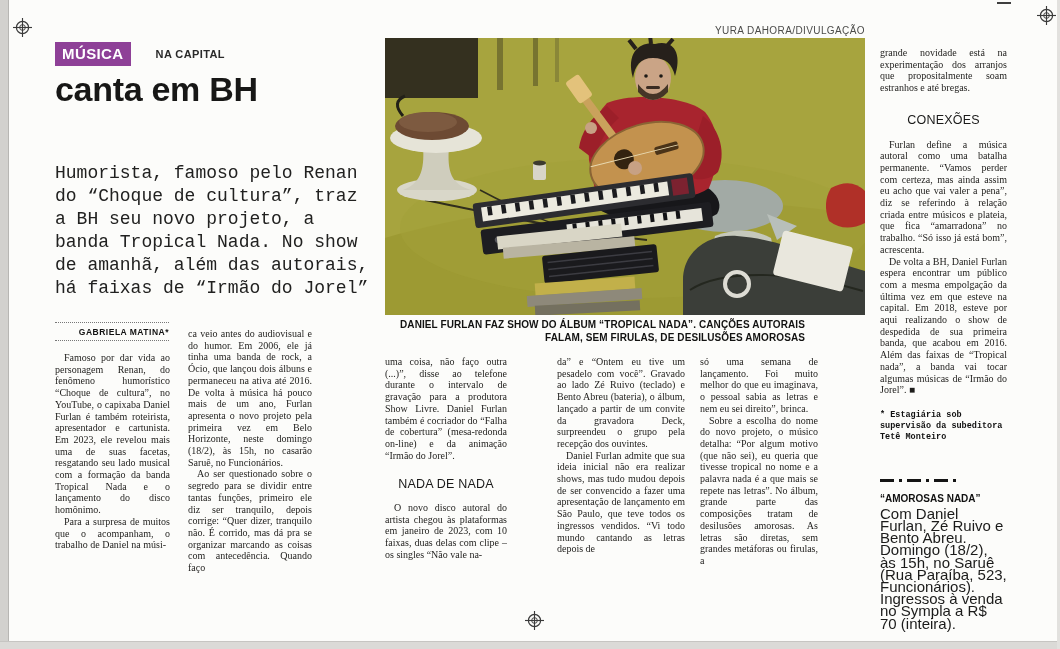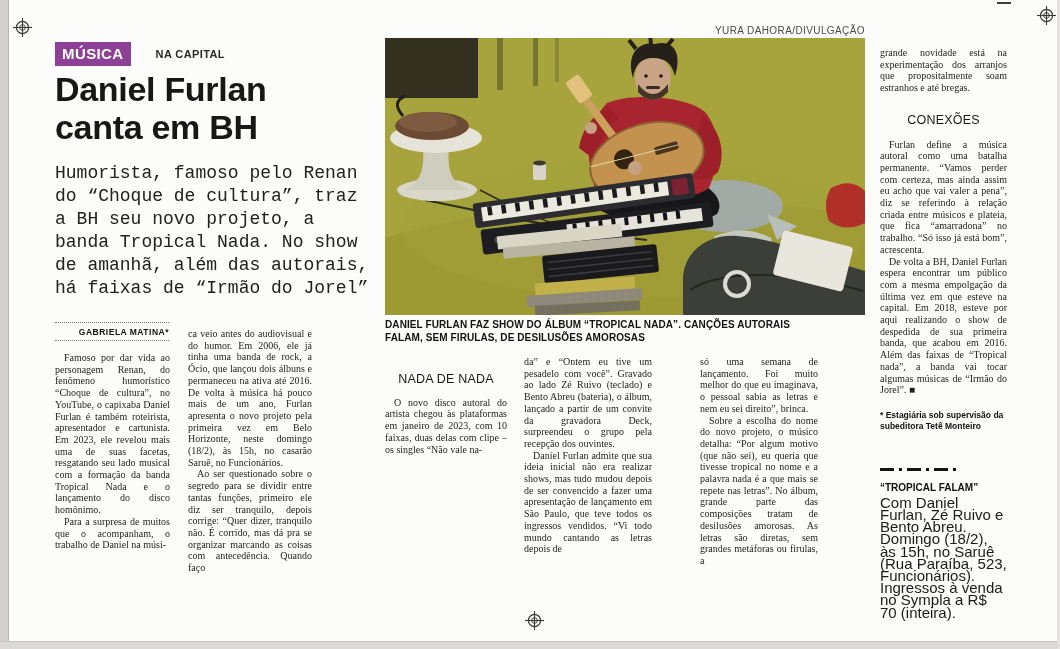--- a/index.html
+++ b/index.html
@@ -41,50 +41,50 @@
   .col {
     position:absolute; font-family:"Liberation Serif", serif;
     font-size:10px; line-height:11.7px; color:#1e1d1b;
     text-align:justify; overflow:hidden;
   }
   .col p { margin:0; }
   .col p.ind { text-indent:9px; }
   .col1 { left:55px;  top:352px; width:115px; height:262px; }
   .col2 { left:188px; top:328px; width:124px; height:290px; }
   .col3 { left:385px; top:356px; width:122px; height:260px; }
-  .col4 { left:524px; top:356px; width:128px; height:260px; }
+  .col4 { left:557px; top:356px; width:128px; height:260px; }
   .col5 { left:700px; top:356px; width:118px; height:260px; }
   .col6 { left:880px; top:11px;  width:127px; height:600px;margin-top:36px; }
 
   .subhead {
     font-family:"Liberation Sans", sans-serif; font-size:12.5px; color:#1a1a19;
     letter-spacing:0.2px; text-align:center; margin:18px 0 11px 0 !important;
   }
   .col6 .subhead { margin:21px 0 12px 0 !important; }
 
   .footnote {
-    font-family:Liberation Sans, sans-serif; font-weight:bold;
+    font-family:Liberation Mono, monospace; font-weight:bold;
     font-size:8.5px; line-height:11px; text-align:left; margin-top:14px !important; color:#111;
   }
   .dashrule {
     width:76px; height:3px; margin:36px 0 11px 0;
     background:repeating-linear-gradient(90deg,#141414 0 14px, transparent 14px 19px, #141414 19px 22px, transparent 22px 27px);
   }
   .svc-title { font-family:"Liberation Sans", sans-serif; font-weight:bold; font-size:10px; text-align:left; margin-bottom:3px !important; color:#101010; }
   .svc-text  { font-family:"Liberation Sans", sans-serif; font-size:15px; line-height:12.2px; text-align:left; color:#1b1b1a; }
 
   .photo { position:absolute; left:385px; top:38px; width:480px; height:277px; }
   .photo svg { display:block; }
   .credit {
     position:absolute; left:645px; top:25px; width:220px; text-align:right;
     font-size:10px; color:#4b4b49; letter-spacing:0.4px;
   }
   .caption {
     position:absolute; left:385px; top:319px; width:420px;
-    font-size:10px; font-weight:bold; line-height:12.5px; color:#121211; letter-spacing:0.1px;
+    font-size:10px; font-weight:bold; line-height:12.5px; color:#121211; letter-spacing:0.1px;text-align:right;
   }
 </style>
 </head>
 <body>
 
 <div class="stage">
 
   <div class="edge-left"></div>
   <div class="edge-bottom"></div>
   <div class="edge-right"></div>
@@ -108,21 +108,20 @@
     <line x1="10" y1="0" x2="10" y2="20" stroke="#3a3a3a" stroke-width="1.2"></line>
     <line x1="0" y1="10" x2="20" y2="10" stroke="#3a3a3a" stroke-width="1.2"></line>
   </svg>
 
   <div class="kicker-row">
     <span class="kicker">MÚSICA</span>
     <span class="kicker-suffix">NA CAPITAL</span>
   </div>
 
   <div class="headline">
-    <div>Daniel Furlan</div>
     <div>canta em BH</div>
   </div>
 
   <div class="deck">Humorista, famoso pelo Renan do “Choque de cultura”, traz a BH seu novo projeto, a banda Tropical Nada. No show de amanhã, além das autorais, há faixas de “Irmão do Jorel”</div>
 
   <div class="byline">GABRIELA MATINA*</div>
 
   <div class="credit">YURA DAHORA/DIVULGAÇÃO</div>
 
   <div class="photo">
@@ -254,20 +253,21 @@
     <p class="ind">Famoso por dar vida ao personagem Renan, do fenômeno humorístico “Choque de cultura”, no YouTube, o capixaba Daniel Furlan é também roteirista, apresentador e cartunista. Em 2023, ele revelou mais uma de suas facetas, resgatando seu lado musical com a formação da banda Tropical Nada e o lançamento do disco homônimo.</p>
     <p class="ind">Para a surpresa de muitos que o acompanham, o trabalho de Daniel na músi-</p>
   </div>
 
   <div class="col col2">
     <p>ca veio antes do audiovisual e do humor. Em 2006, ele já tinha uma banda de rock, a Ócio, que lançou dois álbuns e permaneceu na ativa até 2016. De volta à música há pouco mais de um ano, Furlan apresenta o novo projeto pela primeira vez em Belo Horizonte, neste domingo (18/2), às 15h, no casarão Saruê, no Funcionários.</p>
     <p class="ind">Ao ser questionado sobre o segredo para se dividir entre tantas funções, primeiro ele diz ser tranquilo, depois corrige: “Quer dizer, tranquilo não. É corrido, mas dá pra se organizar marcando as coisas com antecedência. Quando faço</p>
   </div>
 
   <div class="col col3">
+    <p>uma coisa, não faço outra (...)”, disse ao telefone durante o intervalo de gravação para a produtora Show Livre. Daniel Furlan também é cocriador do “Falha de cobertura” (mesa-redonda on-line) e da animação “Irmão do Jorel”.</p>
     <p class="subhead">NADA DE NADA</p>
     <p class="ind">O novo disco autoral do artista chegou às plataformas em janeiro de 2023, com 10 faixas, duas delas com clipe – os singles “Não vale na-</p>
   </div>
 
   <div class="col col4">
     <p>da” e “Ontem eu tive um pesadelo com você”. Gravado ao lado Zé Ruivo (teclado) e Bento Abreu (bateria), o álbum, lançado a partir de um convite da gravadora Deck, surpreendeu o grupo pela recepção dos ouvintes.</p>
     <p class="ind">Daniel Furlan admite que sua ideia inicial não era realizar shows, mas tudo mudou depois de ser convencido a fazer uma apresentação de lançamento em São Paulo, que teve todos os ingressos vendidos. “Vi todo mundo cantando as letras depois de</p>
   </div>
 
   <div class="col col5">
@@ -275,17 +275,17 @@
     <p class="ind">Sobre a escolha do nome do novo projeto, o músico detalha: “Por algum motivo (que não sei), eu queria que tivesse tropical no nome e a palavra nada é a que mais se repete nas letras”. No álbum, grande parte das composições tratam de desilusões amorosas. As letras são diretas, sem grandes metáforas ou firulas, a</p>
   </div>
 
   <div class="col col6">
     <p>grande novidade está na experimentação dos arranjos que propositalmente soam estranhos e até bregas.</p>
     <p class="subhead">CONEXÕES</p>
     <p class="ind">Furlan define a música autoral como uma batalha permanente. “Vamos perder com certeza, mas ainda assim eu acho que vai valer a pena”, diz se referindo à relação criada entre músicos e plateia, que fica “amarradona” no trabalho. “Só isso já está bom”, acrescenta.</p>
     <p class="ind">De volta a BH, Daniel Furlan espera encontrar um público com a mesma empolgação da última vez em que esteve na capital. Em 2018, esteve por aqui realizando o show de despedida de sua primeira banda, que acabou em 2016. Além das faixas de “Tropical nada”, a banda vai tocar algumas músicas de “Irmão do Jorel”. ■</p>
     <p class="footnote">* Estagiária sob supervisão da subeditora Tetê Monteiro</p>
     <div class="dashrule"></div>
-    <p class="svc-title">“TROPICAL FALAM”</p>
+    <p class="svc-title">“AMOROSAS NADA”</p>
     <p class="svc-text">Com Daniel Furlan, Zé Ruivo e Bento Abreu. Domingo (18/2), às 15h, no Saruê (Rua Paraíba, 523, Funcionários). Ingressos à venda no Sympla a R$ 70 (inteira).</p>
   </div>
 
 </div>
 
 </body></html>

